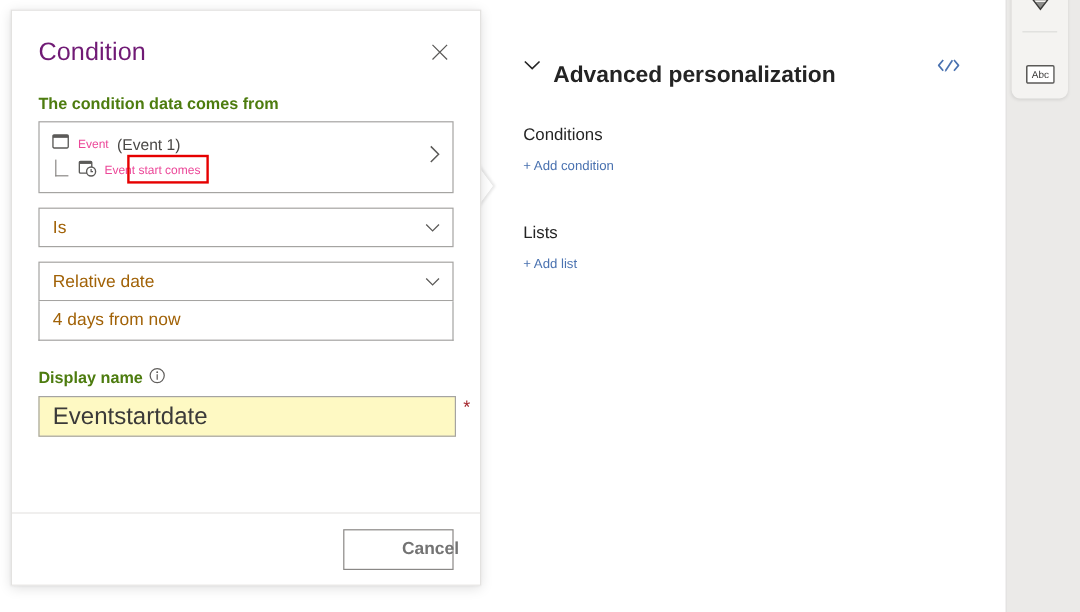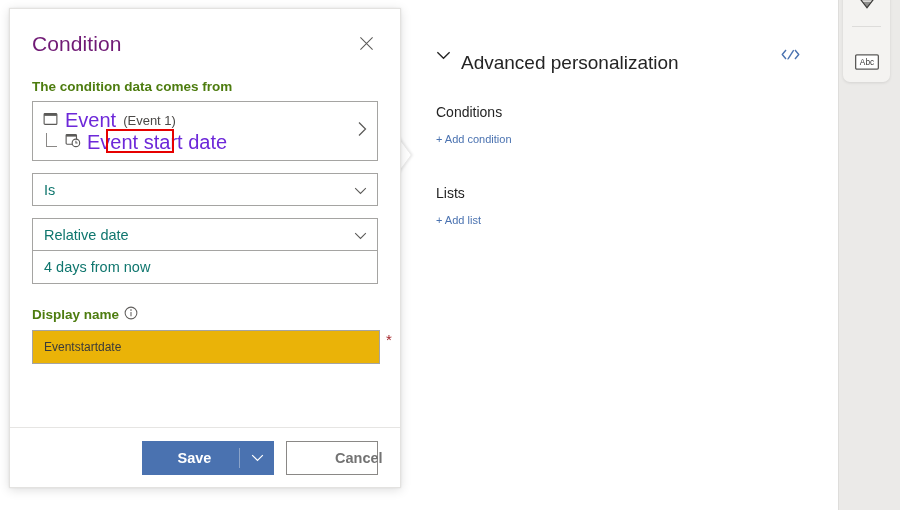--- a/index.html
+++ b/index.html
@@ -159,22 +159,22 @@
     height: 22px;
   }
   #source-row-2 {
     display: flex;
     align-items: center;
     height: 22px;
     padding-left: 3px;
     gap: 6px;
   }
   .source-label {
-    font-size: 20px;
-    color: #6d28d9;
+    font-size: 10px;
+    color: #ec4899;
   }
   #source-qualifier {
     font-size: 13px;
     color: #4a4846;
     position: relative;
   }
   
   #qualifier-highlight {
     position: absolute;
     left: 106px;
@@ -205,21 +205,21 @@
   .combo {
     position: relative;
     border: 1px solid #a5a4a2;
     background: #ffffff;
     height: 33px;
     box-sizing: border-box;
     display: flex;
     align-items: center;
     padding: 0 30px 0 11px;
     font-size: 14.5px;
-    color: #0f766e;
+    color: #a16207;
     cursor: pointer;
   }
   .combo .caret {
     position: absolute;
     right: 10px;
     top: 50%;
     transform: translateY(-50%);
   }
   .combo.stacked-top { }
   .combo.stacked-bottom { border-top: none; }
@@ -228,23 +228,23 @@
   #valuetype-combo { margin-top: 12px; }
 
   
   #displayname-block { margin-top: 22px; position: relative; }
   #displayname-input-wrap { position: relative; }
   #displayname-input {
     width: 348px;
     height: 34px;
     box-sizing: border-box;
     border: 1px solid #a5a4a2;
-    background: #eab308;
+    background: #fef9c3;
     font-family: "Liberation Sans", sans-serif;
-    font-size: 12px;
+    font-size: 20px;
     color: #3b3a39;
     padding: 0 11px;
     outline: none;
   }
   #required-asterisk {
     position: absolute;
     left: 354px;
     top: 2px;
     color: #a4262c;
     font-size: 15px;
@@ -325,21 +325,21 @@
   }
   #advanced-header {
     display: flex;
     align-items: center;
     gap: 10px;
     position: relative;
     height: 30px;
   }
   #advanced-title {
     font-size: 19px;
-    font-weight: 400;
+    font-weight: 700;
     color: #242424;
     margin-top: 16px;
   }
   #advanced-code-button {
     position: absolute;
     right: 14px;
     top: 4px;
     width: 24px; height: 24px;
     display: flex;
     align-items: center;
@@ -427,21 +427,21 @@
       <div id="source-row-2">
         <span id="tree-elbow"></span>
         <span>
           <svg width="16" height="16" viewBox="0 0 17 17">
             <rect x="1.2" y="2.6" width="11" height="10.4" rx="1" fill="none" stroke="#5b5a58" stroke-width="1.2"></rect>
             <rect x="1.2" y="2.6" width="11" height="2.3" fill="#5b5a58"></rect>
             <circle cx="11.6" cy="11.6" r="4" fill="#ffffff" stroke="#5b5a58" stroke-width="1.2"></circle>
             <path d="M11.6 9.4 L11.6 11.8 L13.3 11.8" stroke="#5b5a58" stroke-width="1.1" fill="none"></path>
           </svg>
         </span>
-        <span class="source-label">Event start date</span>
+        <span class="source-label">Event start comes</span>
       </div>
       <span id="source-chevron">
         <svg width="11" height="16" viewBox="0 0 11 16">
           <path d="M2 1.5 L8.5 8 L2 14.5" stroke="#5b5a58" stroke-width="1.25" fill="none"></path>
         </svg>
       </span>
     </div>
 
     <div class="combo" id="operator-combo">
       <span>Is</span>
@@ -478,31 +478,20 @@
       </div>
       <div id="displayname-input-wrap">
         <input id="displayname-input" type="text" value="Eventstartdate" style="">
         <span id="required-asterisk">*</span>
       </div>
     </div>
 
   </div>
 
   <div id="dialog-footer">
-    <div id="save-split">
-      <button id="save-button">Save</button>
-      <div id="save-divider"></div>
-      <button id="save-menu-button">
-        <span>
-          <svg width="13" height="8" viewBox="0 0 14 9">
-            <path d="M1 1.2 L7 7.2 L13 1.2" stroke="#ffffff" stroke-width="1.35" fill="none"></path>
-          </svg>
-        </span>
-      </button>
-    </div>
     <button id="cancel-button">Cancel</button>
   </div>
 
 </div>
 
 <div id="qualifier-highlight"></div>
 
 <div id="advanced-panel">
 
   <div id="advanced-header">

